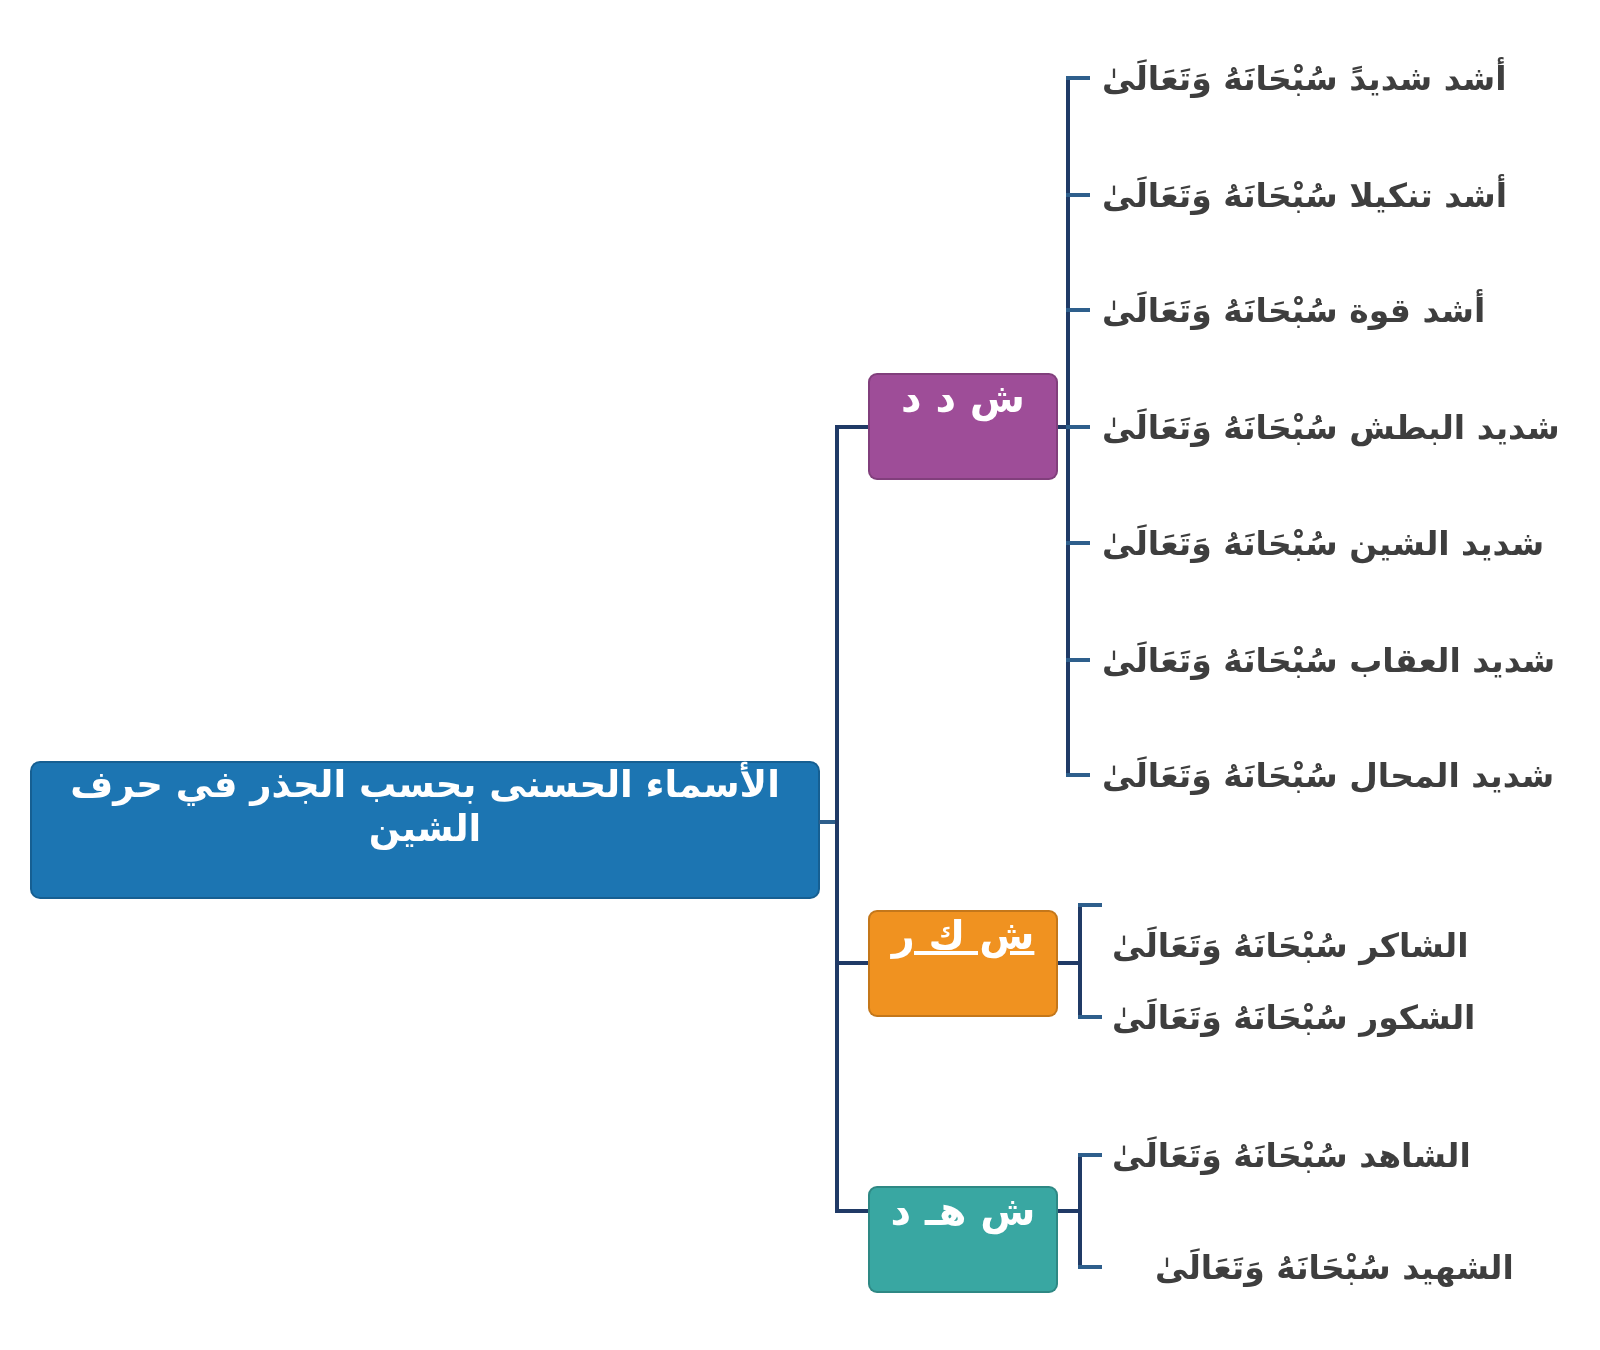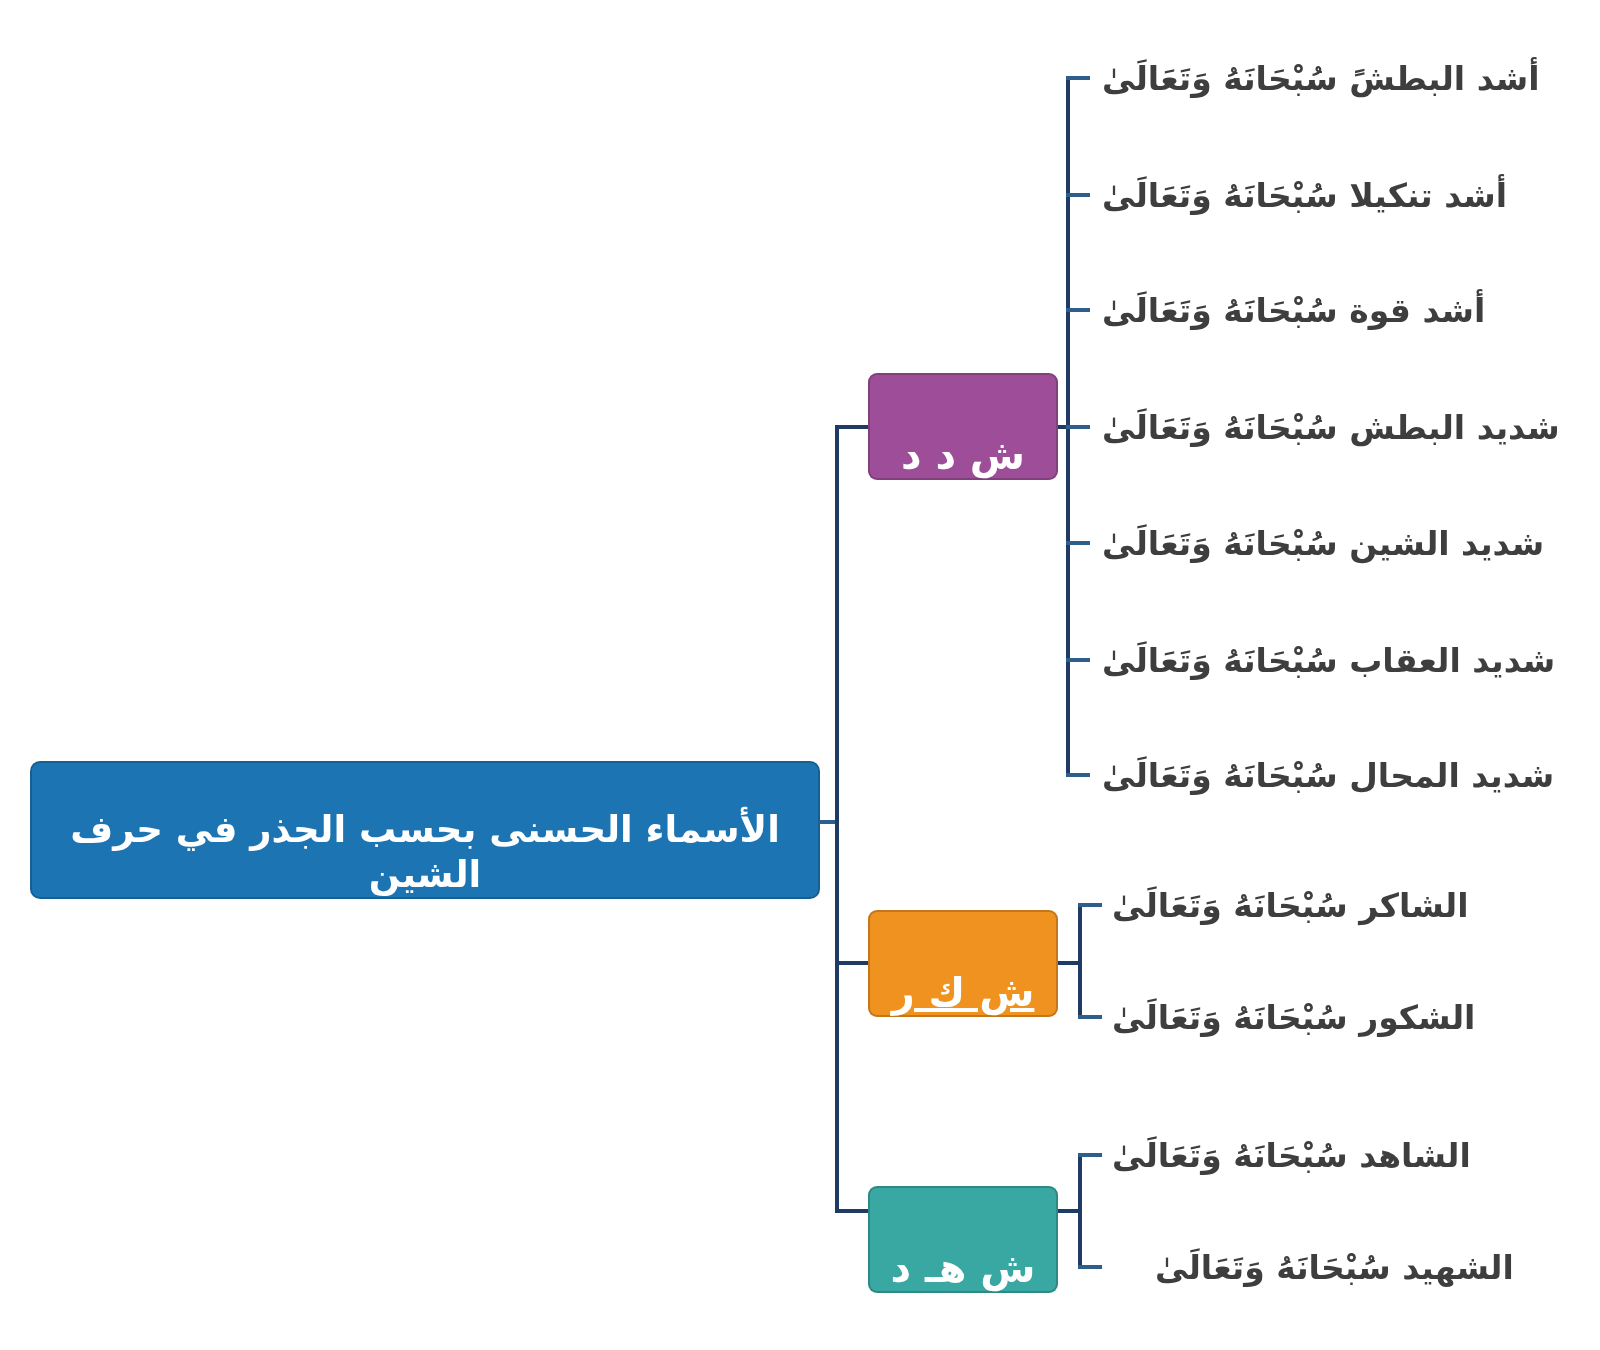--- a/index.html
+++ b/index.html
@@ -3,21 +3,21 @@
 <meta charset="utf-8">
 <style>
   html,body{margin:0;padding:0;}
   body{
     width:1600px;height:1350px;position:relative;overflow:hidden;
     background:#ffffff;
     font-family:"DejaVu Sans","Liberation Sans",sans-serif;
   }
   
   .box{
-    position:absolute;display:flex;align-items:flex-end;justify-content:center;
+    position:absolute;display:flex;align-items:flex-start;justify-content:center;
     color:var(--box-text,#fff);font-weight:bold;text-align:center;
     border-radius:10px;box-sizing:border-box;
     border:2px solid rgba(0,0,0,.18);
   }
   #root-box{
     left:30px;top:761px;width:790px;height:138px;
     background:var(--root-box,#1C75B2);
     font-size:37px;line-height:1.2;
   }
   .group-box{
@@ -67,34 +67,34 @@
 <div class="hline" style="left:1058px;top:425px;width:14px;"></div>
 <div class="trunk" style="left:1066px;top:76px;height:701px;"></div>
 <div class="tick" style="left:1066px;top:76px;width:24px;"></div>
 <div class="tick" style="left:1066px;top:193px;width:24px;"></div>
 <div class="tick" style="left:1066px;top:308px;width:24px;"></div>
 <div class="tick" style="left:1066px;top:425px;width:24px;"></div>
 <div class="tick" style="left:1066px;top:541px;width:24px;"></div>
 <div class="tick" style="left:1066px;top:658px;width:24px;"></div>
 <div class="tick" style="left:1066px;top:773px;width:24px;"></div>
 
-<div class="leaf" style="top:43px;" dir="rtl">أشد البطشً سُبْحَانَهُ وَتَعَالَىٰ</div>
+<div class="leaf" style="top:43px;" dir="rtl">أشد شديدً سُبْحَانَهُ وَتَعَالَىٰ</div>
 <div class="leaf" style="top:160px;" dir="rtl">أشد تنكيلا سُبْحَانَهُ وَتَعَالَىٰ</div>
 <div class="leaf" style="top:275px;" dir="rtl">أشد قوة سُبْحَانَهُ وَتَعَالَىٰ</div>
 <div class="leaf" style="top:392px;" dir="rtl">شديد البطش سُبْحَانَهُ وَتَعَالَىٰ</div>
 <div class="leaf" style="top:508px;" dir="rtl">شديد الشين سُبْحَانَهُ وَتَعَالَىٰ</div>
 <div class="leaf" style="top:625px;" dir="rtl">شديد العقاب سُبْحَانَهُ وَتَعَالَىٰ</div>
 <div class="leaf" style="top:740px;" dir="rtl">شديد المحال سُبْحَانَهُ وَتَعَالَىٰ</div>
 
 <div class="hline" style="left:1058px;top:961px;width:24px;"></div>
 <div class="trunk" style="left:1078px;top:903px;height:116px;"></div>
 <div class="tick" style="left:1078px;top:903px;width:24px;"></div>
 <div class="tick" style="left:1078px;top:1015px;width:24px;"></div>
 
-<div class="leaf g23" style="top:870px;text-align:center;" dir="rtl">الشاكر سُبْحَانَهُ وَتَعَالَىٰ</div>
+<div class="leaf g23" style="top:910px;text-align:center;" dir="rtl">الشاكر سُبْحَانَهُ وَتَعَالَىٰ</div>
 <div class="leaf g23" style="top:982px;" dir="rtl">الشكور سُبْحَانَهُ وَتَعَالَىٰ</div>
 
 <div class="hline" style="left:1058px;top:1209px;width:24px;"></div>
 <div class="trunk" style="left:1078px;top:1153px;height:116px;"></div>
 <div class="tick" style="left:1078px;top:1153px;width:24px;"></div>
 <div class="tick" style="left:1078px;top:1265px;width:24px;"></div>
 
 <div class="leaf g23" style="top:1120px;" dir="rtl">الشاهد سُبْحَانَهُ وَتَعَالَىٰ</div>
 <div class="leaf g23" style="top:1232px;margin-left:43px;" dir="rtl">الشهيد سُبْحَانَهُ وَتَعَالَىٰ</div>
 

